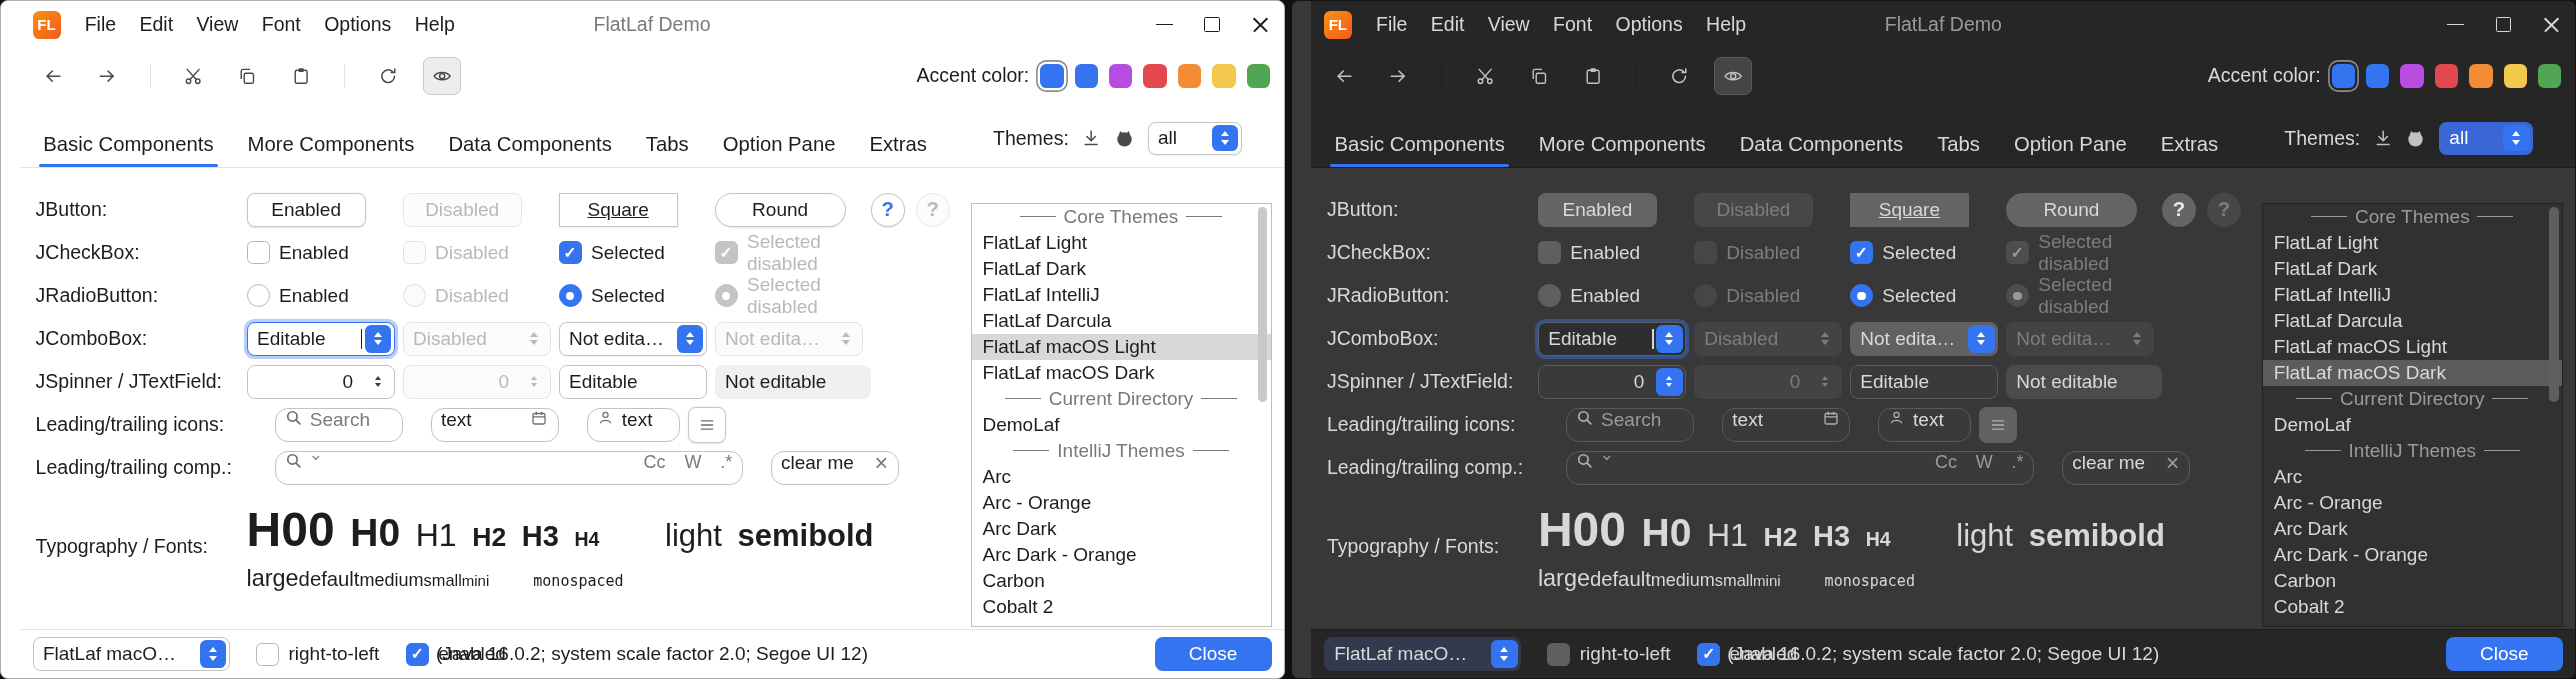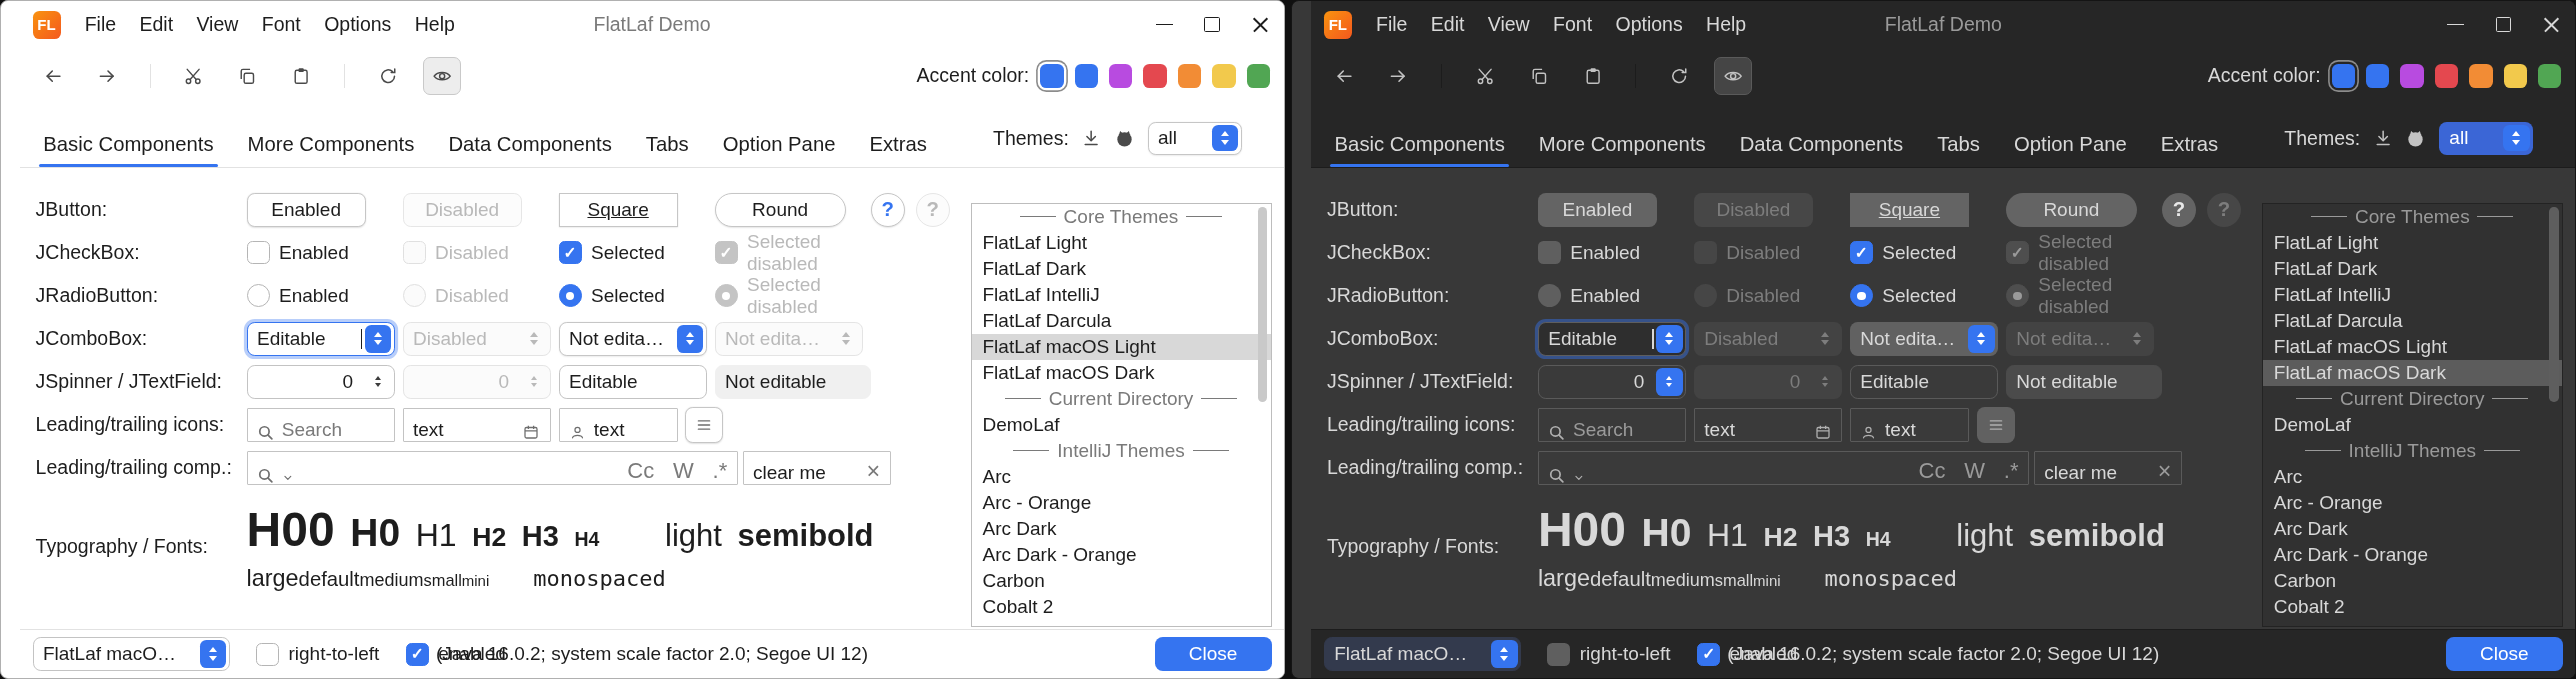--- a/index.html
+++ b/index.html
@@ -142,44 +142,44 @@
   .dark .spinner .cbtn{background:var(--accent);}
   .spinner.dis{background:var(--field-dis-bg);border-color:var(--field-dis-border);color:var(--text-disabled);}
   .spinner.dis .cbtn{background:transparent !important;}
   .spinner.dis .tu{border-bottom-color:var(--text-disabled) !important;}
   .spinner.dis .td{border-top-color:var(--text-disabled) !important;}
 
   .tf{width:148px;height:34px;box-sizing:border-box;border-radius:7.8px;border:0.8px solid var(--field-border);
       background:var(--field-bg);display:flex;align-items:center;padding:0 9.4px;font-size:19px;color:var(--text);}
   .tf.ro{background:var(--ro-bg);border-color:var(--ro-bg);width:186px;}
 
-  .field{width:148px;height:34px;box-sizing:border-box;border-radius:1px;border:0.8px solid var(--field-border);
-         background:var(--field-bg);display:flex;align-items:flex-end;gap:7.8px;padding:0 9.4px;font-size:19px;color:var(--text);}
+  .field{width:148px;height:34px;box-sizing:border-box;border-radius:13px;border:0.8px solid var(--field-border);
+         background:var(--field-bg);display:flex;align-items:flex-start;gap:7.8px;padding:0 9.4px;font-size:19px;color:var(--text);margin-left:28px;}
   .field.w150{width:119px;}
   .field .ph{color:var(--text-dim);}
   .field .ficon{color:var(--icon2);display:flex;align-items:center;flex:none;}
   .field .right{margin-left:auto;}
   .iconbtn{width:36px;height:34px;margin-left:7.8px;border-radius:7.8px;border:0.8px solid var(--ctl-border);
            background:var(--btn-bg);color:var(--icon2);display:flex;align-items:center;justify-content:center;flex:none;box-shadow:var(--btn-shadow);}
   .dark .iconbtn{background:#616161;border-color:transparent;}
   .bigfield{width:491px;}
   .spacer{flex:1;}
-  .tok{color:var(--text-dim);font-size:22px;margin-left:11px;flex:none;}
+  .tok{color:var(--text-dim);font-size:18px;margin-left:11px;flex:none;}
   .clear-x{margin-left:auto;color:var(--text-dim);font-size:23.4px;line-height:1;}
 
   .typo-row{display:flex;align-items:center;margin-top:12.5px;}
   .typo-block{display:flex;flex-direction:column;gap:7.8px;}
   .tl1{display:flex;align-items:baseline;gap:15.6px;}
   .tl2{display:flex;align-items:baseline;}
   .h00{font-size:48px;font-weight:600;} .h0{font-size:39px;font-weight:600;} .h1{font-size:32px;font-weight:400;}
   .h2{font-size:26.6px;font-weight:600;} .h3{font-size:29px;font-weight:600;} .h4{font-size:19.5px;font-weight:600;}
   .w-light{font-size:31px;font-weight:300;margin-left:50px;}
   .w-semibold{font-size:31px;font-weight:bold;}
   .s-large{font-size:23.4px;} .s-default{font-size:20.3px;} .s-medium{font-size:18px;} .s-small{font-size:16.4px;} .s-mini{font-size:15px;}
-  .mono{font-family:"DejaVu Sans Mono",monospace;font-size:22px;margin-left:44px;}
+  .mono{font-family:"DejaVu Sans Mono",monospace;font-size:15px;margin-left:44px;}
 
   
   .themes-panel{width:301px;flex:none;padding:1.6px 12.5px 0 0;}
   .tlist{position:relative;height:422px;border:0.8px solid var(--list-border);background:var(--list-bg);
          overflow:hidden;font-size:19px;color:var(--text);margin-top:33px;}
   .titem{height:26px;display:flex;align-items:center;padding-left:11px;}
   .titem.sel{background:var(--sel-bg);}
   .tsep{height:26px;display:flex;align-items:center;justify-content:center;gap:7.8px;color:var(--text-dim);}
   .tsep::before,.tsep::after{content:"";width:36px;border-top:0.8px solid var(--text-dim);}
   .tscroll{position:absolute;top:3.1px;right:3.1px;bottom:3.1px;width:9.4px;}

